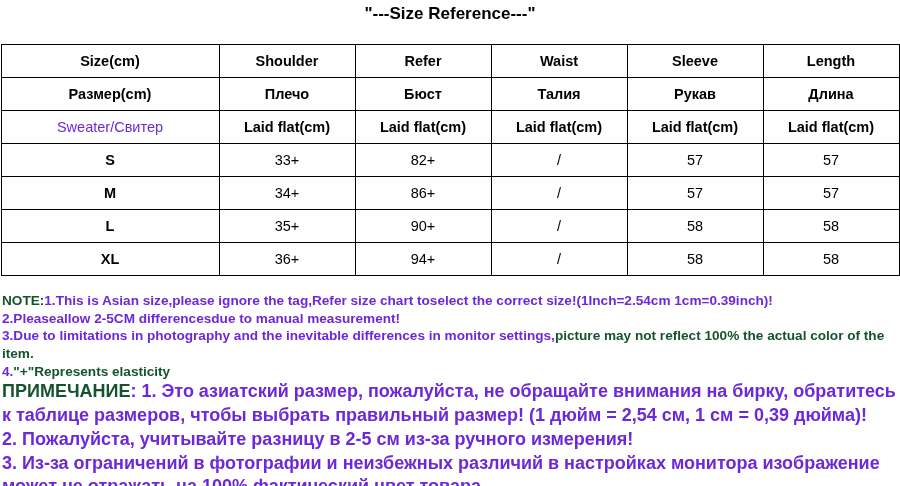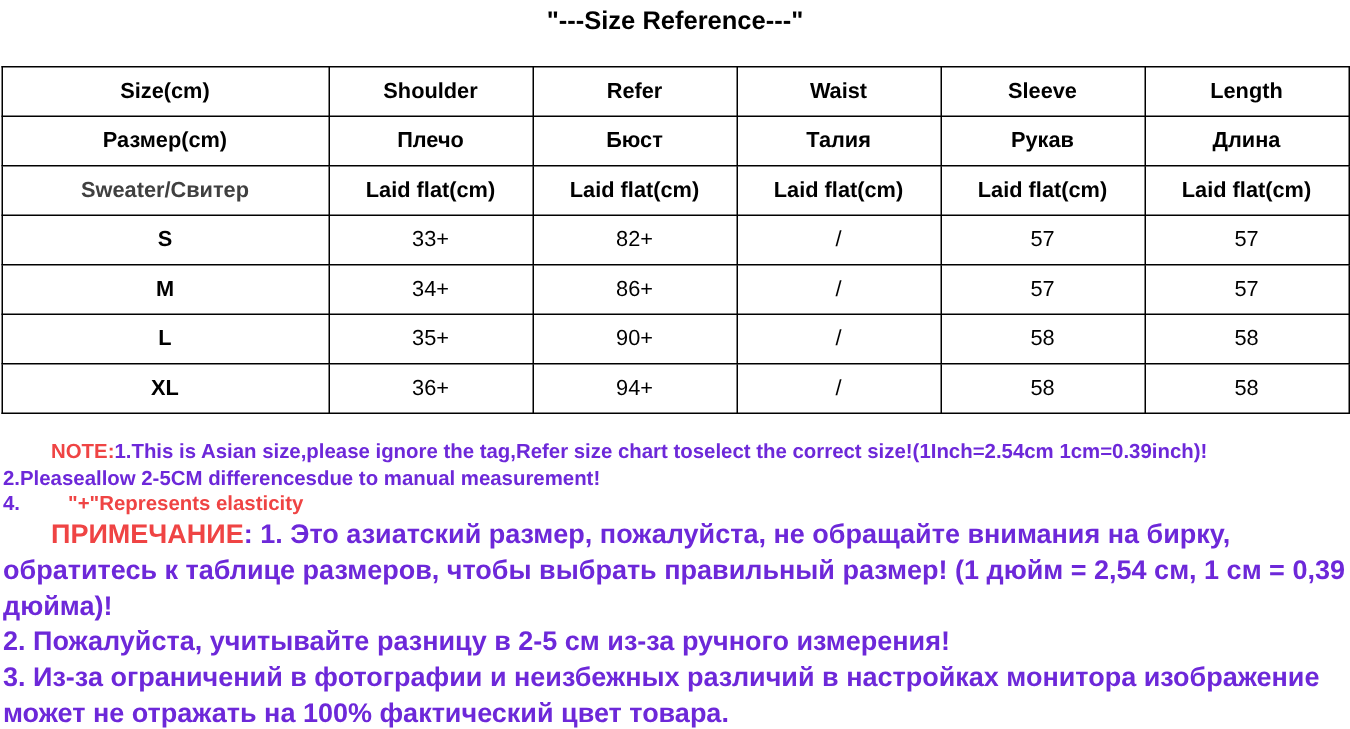--- a/index.html
+++ b/index.html
@@ -42,41 +42,41 @@
     padding: 1px 2px;
   }
   td.hdr {
     font-weight: bold;
     font-size: 15px;
   }
   td.rowlabel {
     font-weight: bold;
   }
   td.brand {
-    color: #404040;
-    font-weight: bold;
+    color: #6d28d9;
+    font-weight: normal;
     font-size: 17px;
   }
   td.laid {
     font-weight: bold;
     font-size: 14.5px;
   }
   .col-first { width: 218px; }
   .col-rest { width: 136px; }
 
   .notes {
     padding: 2px 2px 0 2px;
     font-size: 13.6px;
     line-height: 1.30;
     font-weight: bold;
   }
   .notes .line {
     display: block;
   }
-  .red { color: #ef4444; margin-left: 32px; }
+  .red { color: #14532d; }
   .blk { color: #6d28d9; }
   .ru {
     font-size: 18px;
     line-height: 1.32;
   }
 </style>
 </head>
 <body>
 
 <div class="page">
@@ -148,20 +148,21 @@
         <td>/</td>
         <td>58</td>
         <td>58</td>
       </tr>
     </tbody>
   </table>
 
   <div class="notes">
     <span class="line"><span class="red">NOTE:</span><span class="blk">1.This is Asian size,please ignore the tag,Refer size chart toselect the correct size!(1Inch=2.54cm 1cm=0.39inch)!</span></span>
     <span class="line blk">2.Pleaseallow 2-5CM differencesdue to manual measurement!</span>
+    <span class="line"><span class="blk">3.Due to limitations in photography and the inevitable differences in monitor settings,</span><span class="red">picture may not reflect 100% the actual color of the item.</span></span>
     <span class="line"><span class="blk">4.</span><span class="red">"+"Represents elasticity</span></span>
     <span class="line ru"><span class="red">ПРИМЕЧАНИЕ</span><span class="blk">: 1. Это азиатский размер, пожалуйста, не обращайте внимания на бирку, обратитесь к таблице размеров, чтобы выбрать правильный размер! (1 дюйм = 2,54 см, 1 см = 0,39 дюйма)!</span></span>
     <span class="line ru blk">2. Пожалуйста, учитывайте разницу в 2-5 см из-за ручного измерения!</span>
     <span class="line ru blk">3. Из-за ограничений в фотографии и неизбежных различий в настройках монитора изображение может не отражать на 100% фактический цвет товара.</span>
     <span class="line ru"><span class="blk">4.</span><span class="red">"+"проявлять упругость</span></span>
   </div>
 
 </div>
 
 </body></html>

